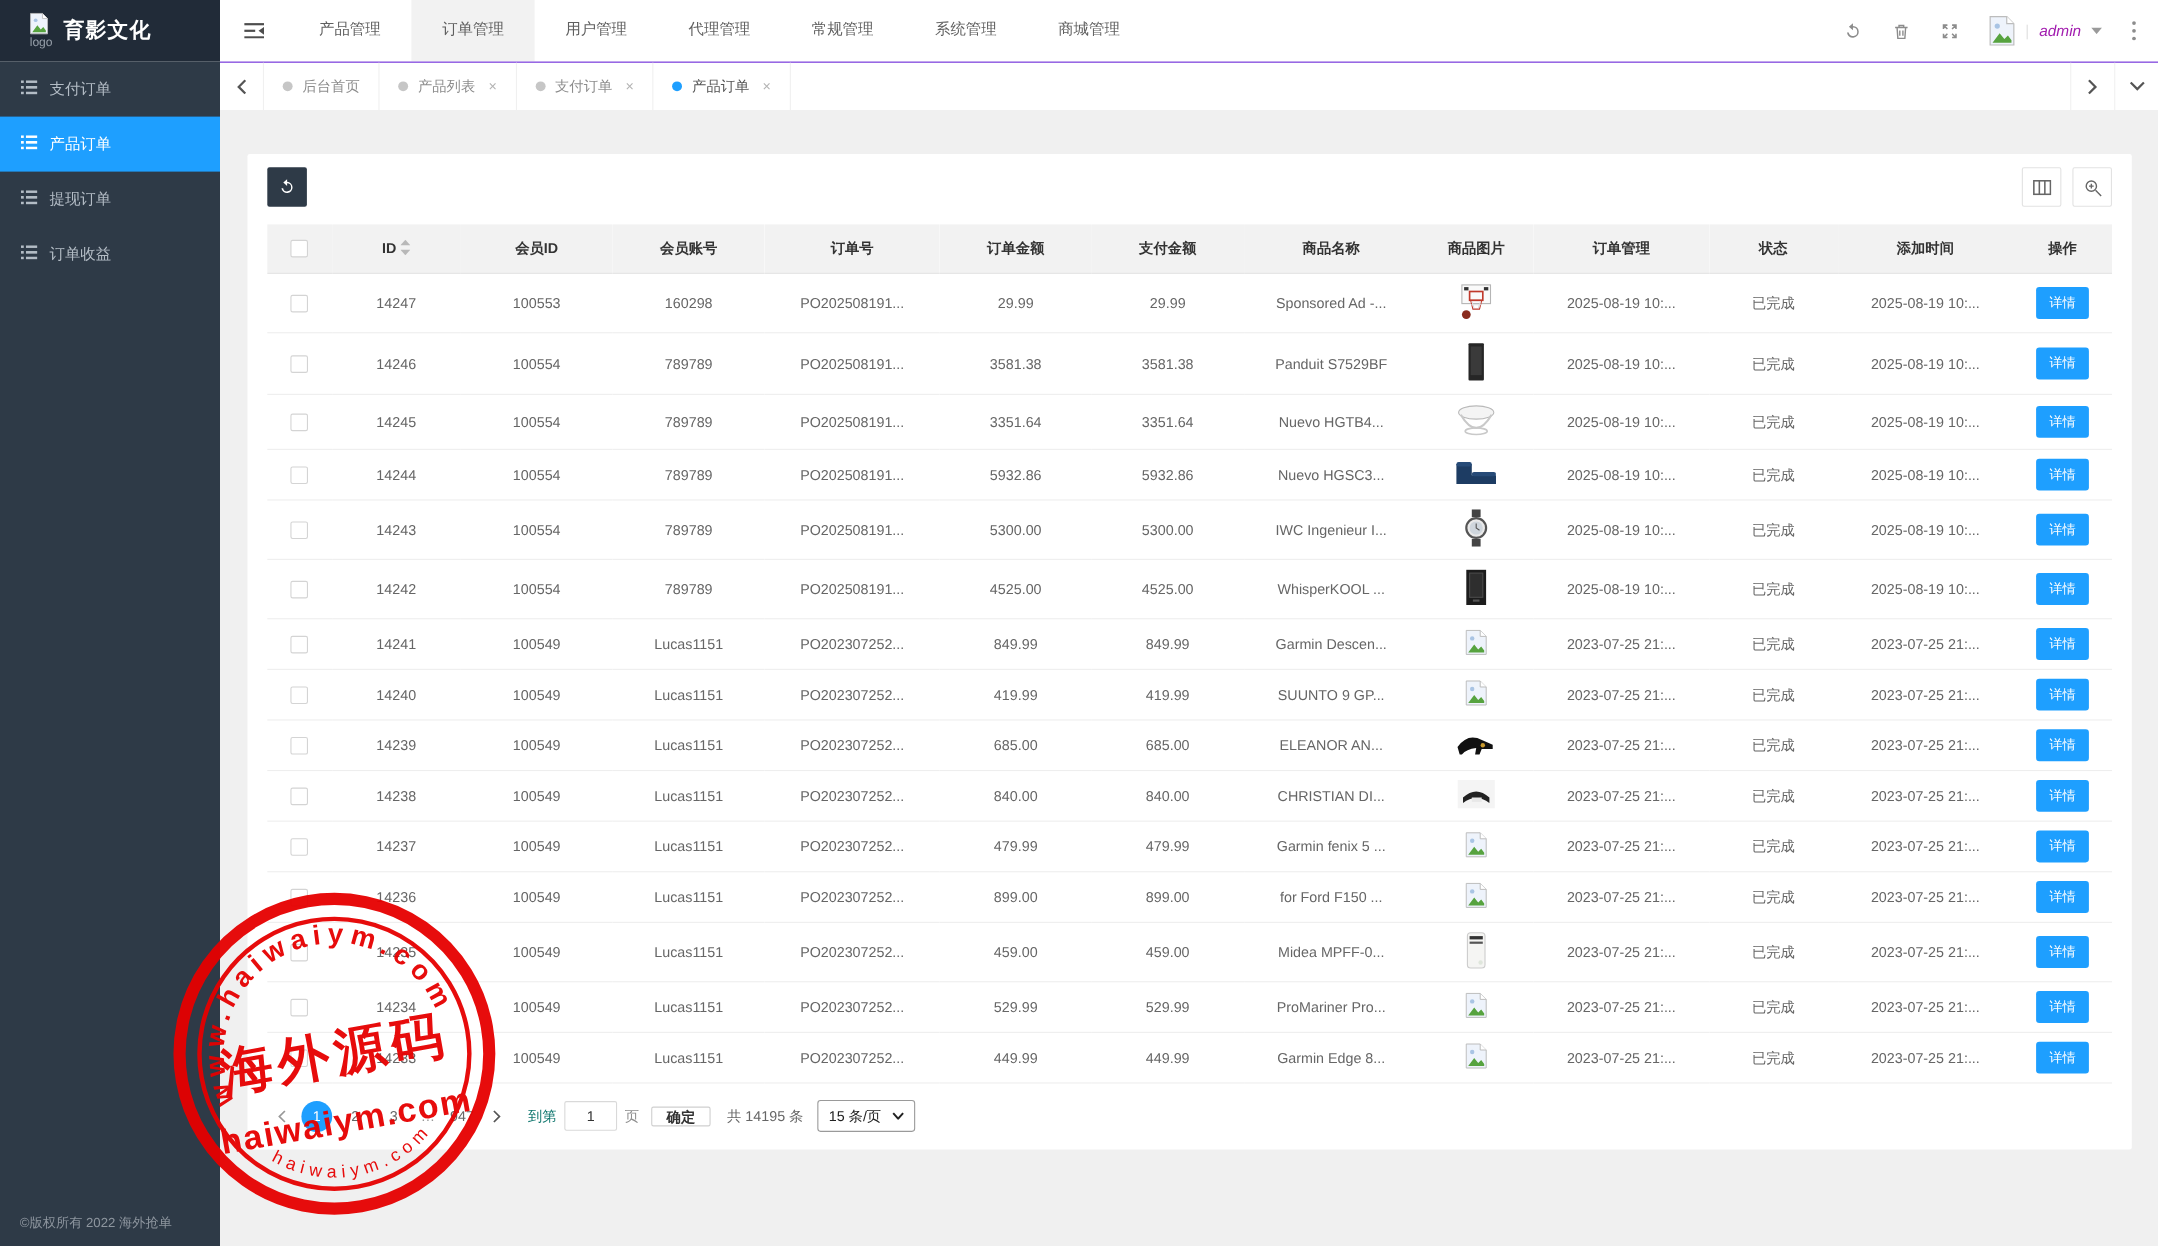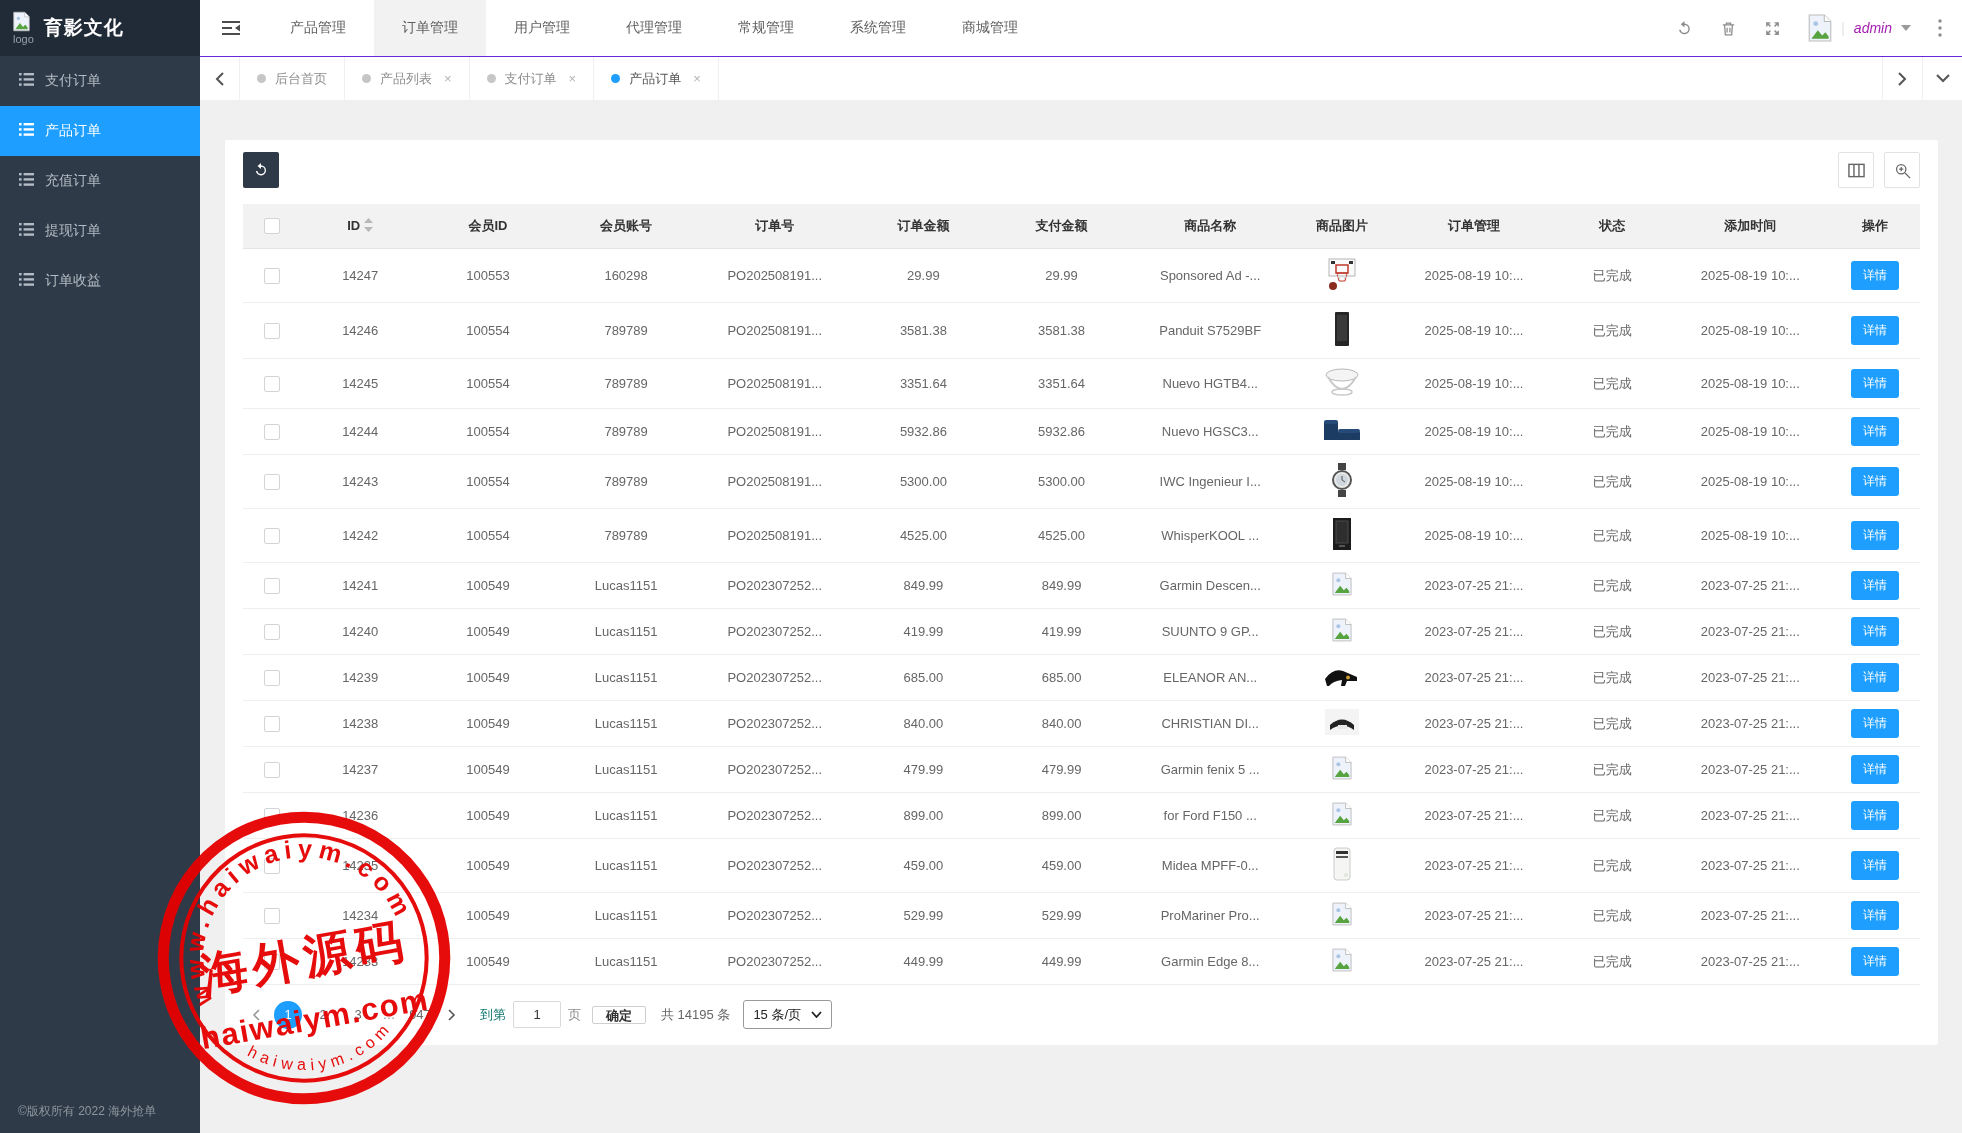--- a/index.html
+++ b/index.html
@@ -3,21 +3,21 @@
 <meta charset="utf-8">
 <style>
   :root{ --accent:#1e9fff; --stamp:#e60000; }
   *{box-sizing:border-box;}
   html,body{margin:0;padding:0;}
   body{width:1962px;height:1133px;position:relative;overflow:hidden;
        background:#f0f0f0;font-family:"Liberation Sans",sans-serif;}
 
   
   .logo-area{position:absolute;left:0;top:0;width:200px;height:56px;background:#212b38;
-             z-index:6;display:flex;align-items:center;padding-left:13px;gap:10px;}
+             z-index:6;display:flex;align-items:center;padding-left:27px;gap:10px;}
   .logo-broken{display:flex;flex-direction:column;align-items:flex-start;}
   .logo-alt{color:#97a0aa;font-size:11px;margin-top:1px;}
   .brand{color:#fff;font-size:19px;font-weight:bold;letter-spacing:1px;}
   .topbar{position:absolute;left:200px;top:0;right:0;height:56px;background:#fff;
           display:flex;align-items:center;z-index:5;}
   .nav-toggle{width:62px;height:56px;display:flex;align-items:center;justify-content:center;cursor:pointer;}
   #nav-list{list-style:none;display:flex;margin:0;padding:0;height:56px;flex:1;font-family:Liberation Mono, monospace;}
   .nav-item{padding:0 28px;line-height:56px;font-size:14px;color:#5f5f5f;cursor:pointer;white-space:nowrap;}
   .nav-item.active{background:#f2f2f2;}
   .top-actions{display:flex;align-items:center;gap:27px;padding-right:20px;}
@@ -221,31 +221,20 @@
       <div class="side-item active">
         <span><svg width="15" height="13" viewBox="0 0 15 13" fill="currentColor">
             <rect x="0" y="0" width="2.6" height="2.4"></rect>
             <rect x="4.6" y="0" width="10.4" height="2.4"></rect>
             <rect x="0" y="5.2" width="2.6" height="2.4"></rect>
             <rect x="4.6" y="5.2" width="10.4" height="2.4"></rect>
             <rect x="0" y="10.4" width="2.6" height="2.4"></rect>
             <rect x="4.6" y="10.4" width="10.4" height="2.4"></rect>
           </svg></span>
         <span>产品订单</span>
-      </div>
-      <div class="side-item">
-        <span><svg width="15" height="13" viewBox="0 0 15 13" fill="currentColor">
-            <rect x="0" y="0" width="2.6" height="2.4"></rect>
-            <rect x="4.6" y="0" width="10.4" height="2.4"></rect>
-            <rect x="0" y="5.2" width="2.6" height="2.4"></rect>
-            <rect x="4.6" y="5.2" width="10.4" height="2.4"></rect>
-            <rect x="0" y="10.4" width="2.6" height="2.4"></rect>
-            <rect x="4.6" y="10.4" width="10.4" height="2.4"></rect>
-          </svg></span>
-        <span>充值订单</span>
       </div>
       <div class="side-item">
         <span><svg width="15" height="13" viewBox="0 0 15 13" fill="currentColor">
             <rect x="0" y="0" width="2.6" height="2.4"></rect>
             <rect x="4.6" y="0" width="10.4" height="2.4"></rect>
             <rect x="0" y="5.2" width="2.6" height="2.4"></rect>
             <rect x="4.6" y="5.2" width="10.4" height="2.4"></rect>
             <rect x="0" y="10.4" width="2.6" height="2.4"></rect>
             <rect x="4.6" y="10.4" width="10.4" height="2.4"></rect>
           </svg></span>

